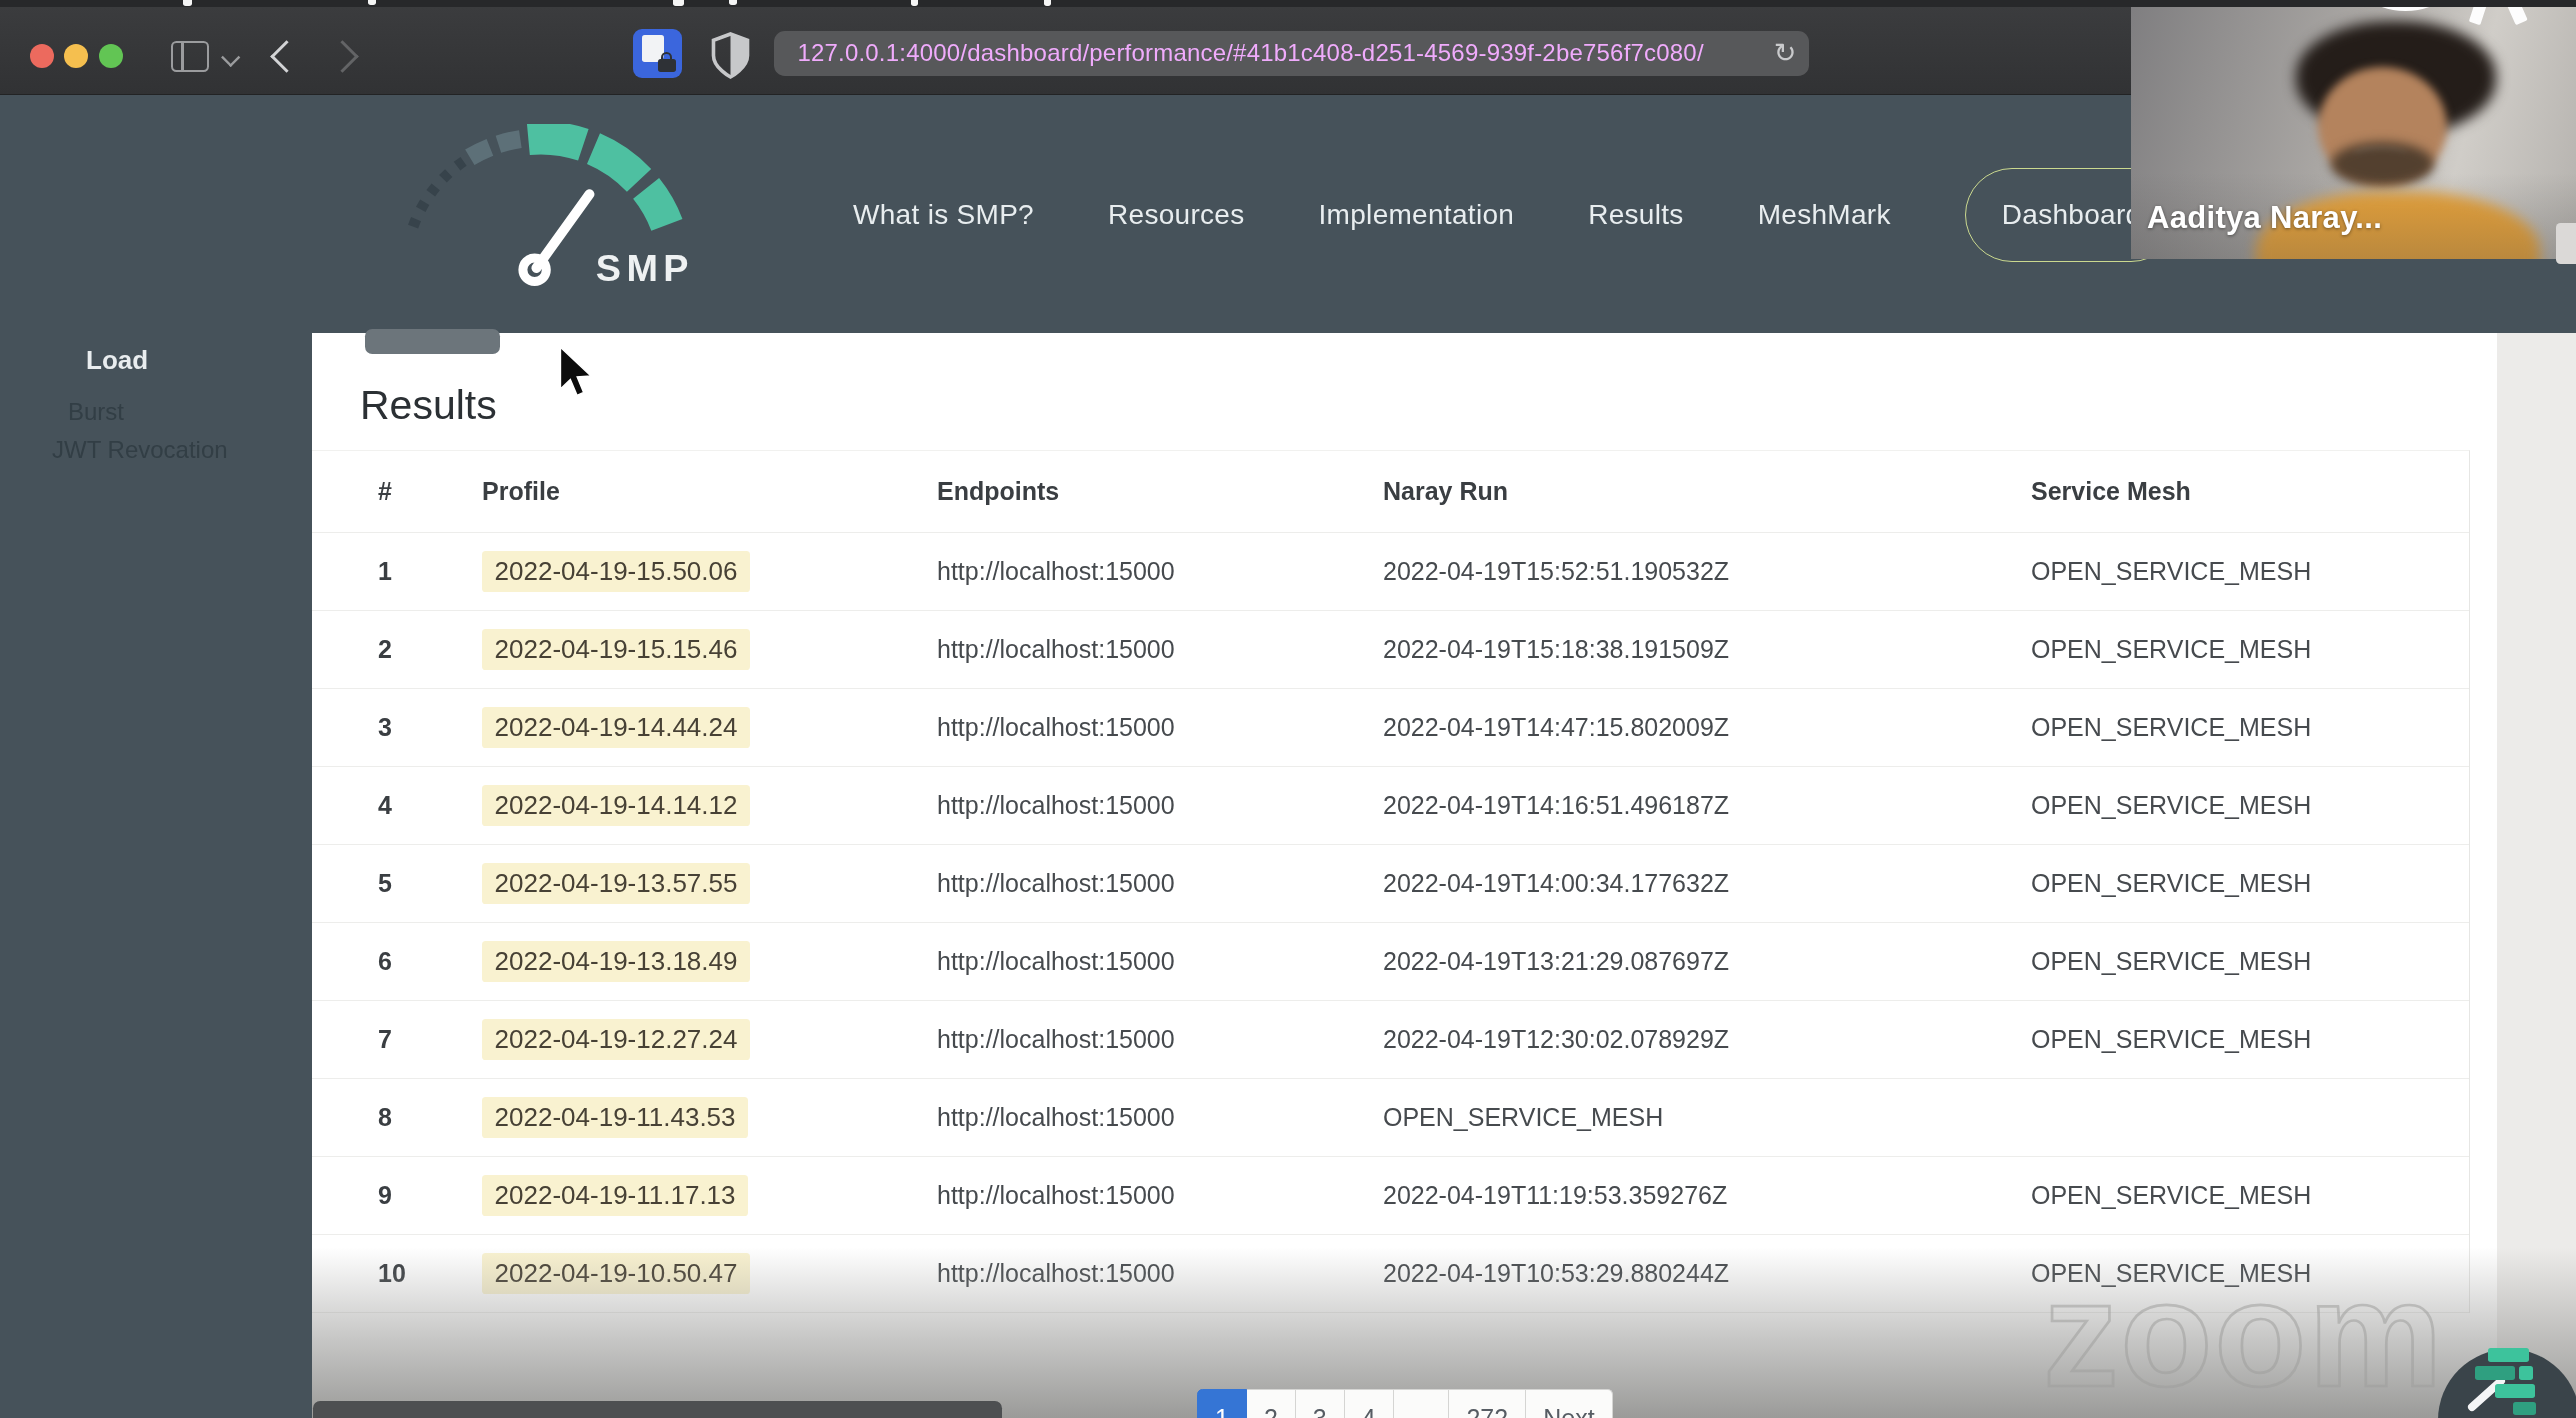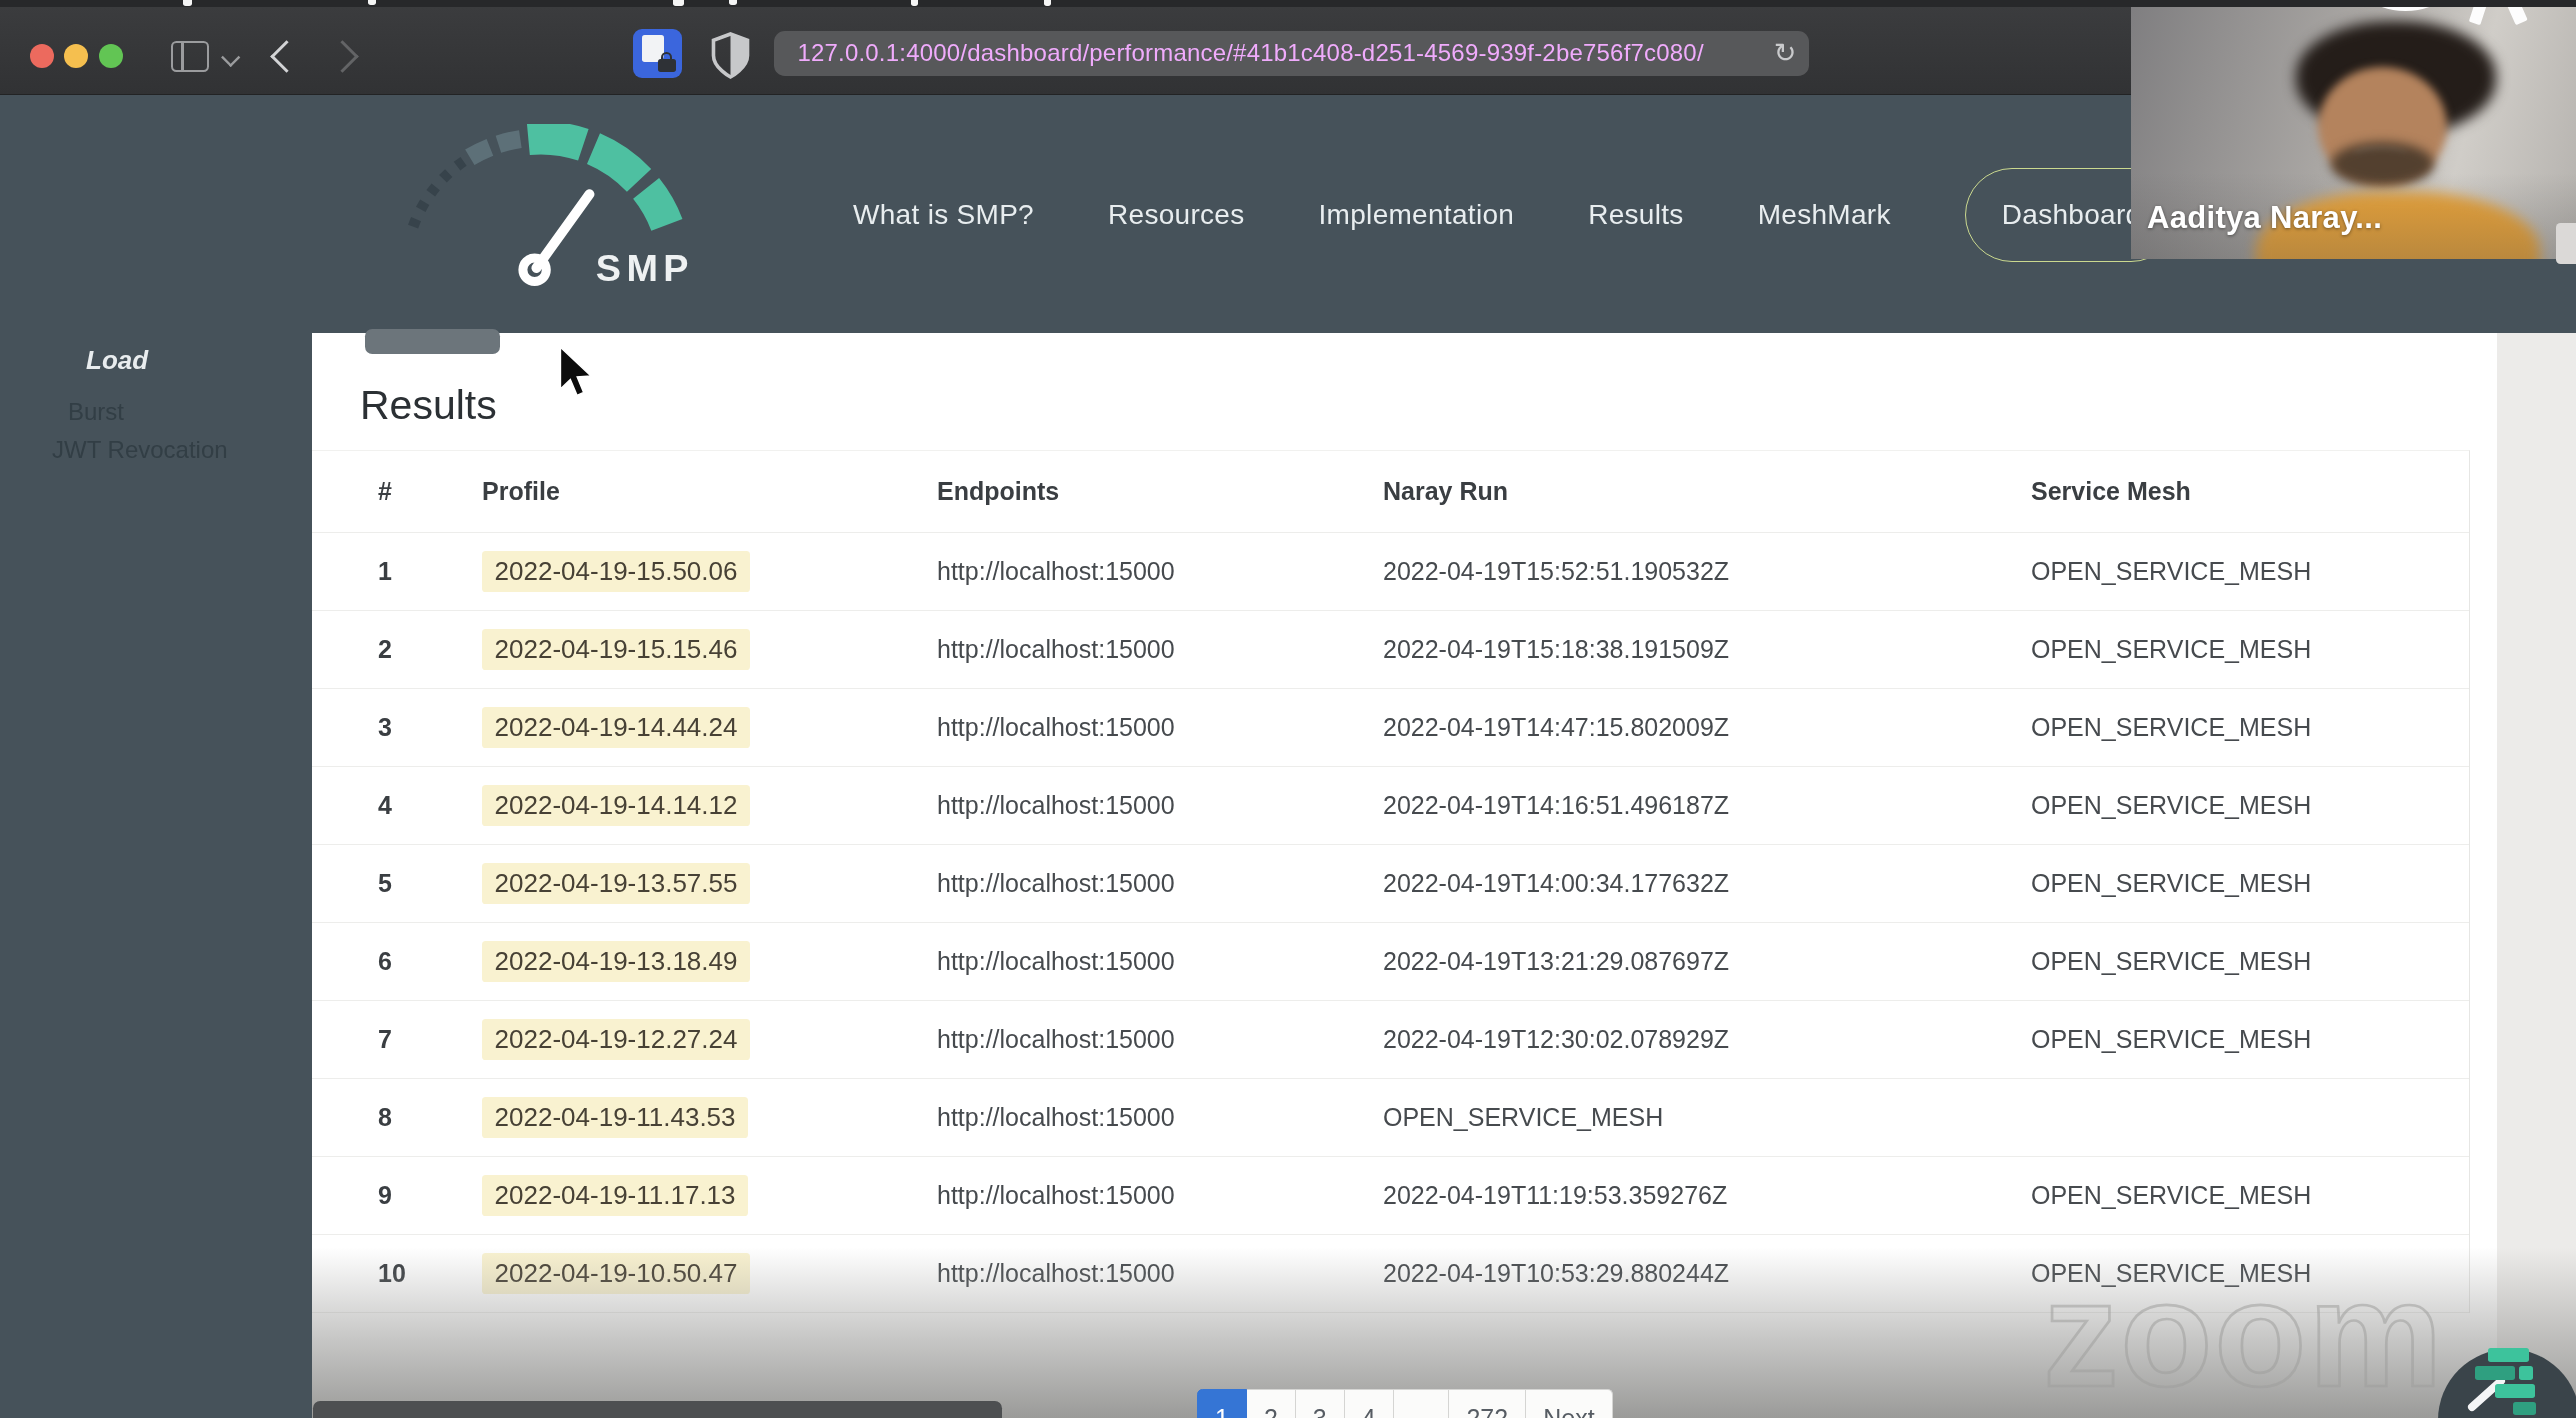--- a/index.html
+++ b/index.html
@@ -48,21 +48,21 @@
   .zoomui-sidebar{position:absolute;left:2556px;top:223px;width:20px;height:41px;background:#dbd9d7;border-radius:4.5px 0 0 4.5px;z-index:35;}
 
   
   .logo{position:absolute;left:405px;top:124px;z-index:5;}
   .nav{position:absolute;left:853px;top:95px;height:239px;display:flex;align-items:center;gap:74px;z-index:5;}
   .nav-item{color:#e8edef;font-size:28px;letter-spacing:0.3px;white-space:nowrap;}
   .pill{border:1.8px solid var(--pill,#cbd98f);border-radius:54px;padding:0 36px;height:92px;display:flex;align-items:center;}
 
   
   .side-label{position:absolute;white-space:nowrap;z-index:4;}
-  .side-active{color:#e9edef;font-style:italic;font-weight:bold;font-size:26px;}
+  .side-active{color:#e9edef;font-weight:bold;font-size:26px;}
   .side-muted{color:#323e45;font-size:24px;}
 
   
   .main-white{position:absolute;left:312px;top:333px;width:2264px;height:1085px;background:#ffffff;z-index:2;}
   .right-strip{position:absolute;left:2497px;top:333px;width:79px;height:1085px;background:#ecebe9;z-index:3;}
   .scroll-tab{position:absolute;left:365px;top:329px;width:135px;height:25px;background:#6c757b;border-radius:7.2px;z-index:6;}
   .page-title{position:absolute;left:360px;top:382px;font-size:41px;color:#2b3034;font-weight:500;z-index:4;}
 
   .rtable{position:absolute;left:312px;top:450px;width:2158px;border-top:1.8px solid #f1f1ef;border-right:0.9px solid #e6e6e4;
     box-sizing:border-box;z-index:4;background:transparent;}

